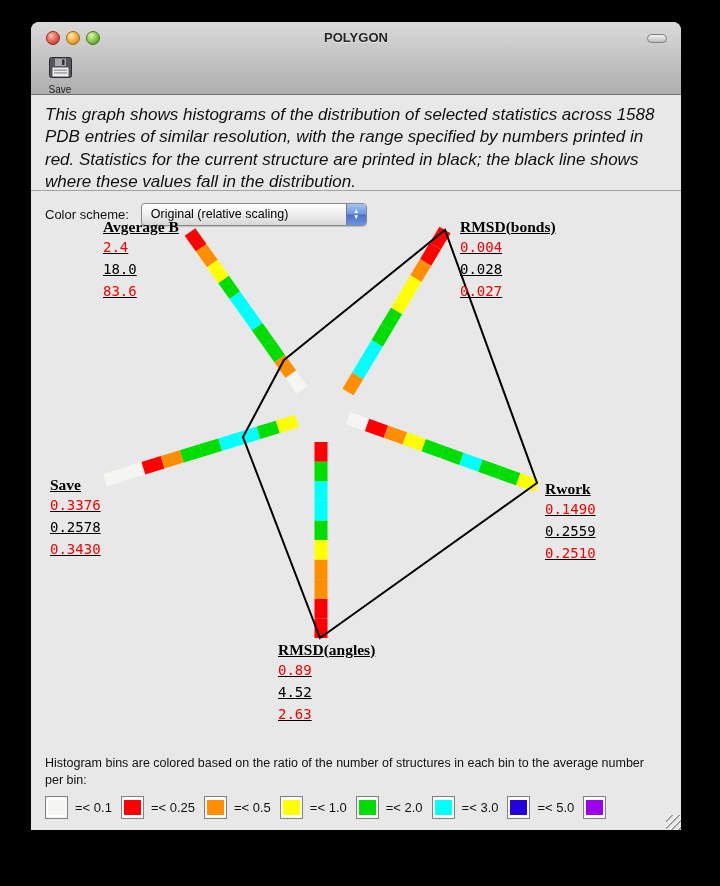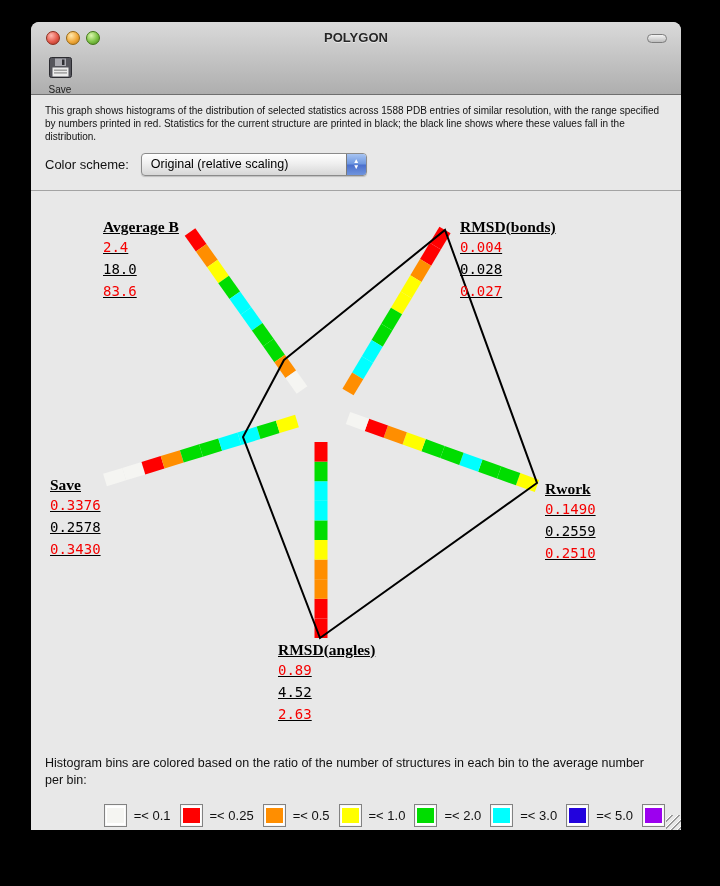--- a/index.html
+++ b/index.html
@@ -19,21 +19,21 @@
   .orb.close { left:15px; background:radial-gradient(circle at 35% 30%, #ffb9b0, #e45a4c 55%, #a1301f); border:1px solid #8c2c1d; }
   .orb.min   { left:35px; background:radial-gradient(circle at 35% 30%, #ffe9ae, #f0a83a 55%, #b97a17); border:1px solid #996812; }
   .orb.zoom  { left:55px; background:radial-gradient(circle at 35% 30%, #dcf7ae, #7cc244 55%, #49841c); border:1px solid #427716; }
   .win-title { position:absolute; left:0; right:0; top:8px; text-align:center; font-size:13px; font-weight:bold; color:#262626; text-shadow:0 1px 0 rgba(255,255,255,.5); }
   .pill-btn { position:absolute; right:14px; top:12px; width:20px; height:9px; border-radius:5px;
     background:linear-gradient(#f4f4f4, #bdbdbd); border:1px solid #7d7d7d; }
   .savebtn { position:absolute; left:12px; top:34px; width:34px; height:37px; display:flex; flex-direction:column; align-items:center; cursor:default; }
   .save-label { font-size:10px; color:#1c1c1c; margin-top:1px; }
   
   .desc-panel { position:absolute; left:0; top:74px; width:100%; height:95px; padding:8px 14px 0 14px; border-bottom:1px solid #a3a3a3; }
-  .desc-text { font-size:10px; line-height:1.32; color:#111; width:624px; }
+  .desc-text { font-size:17px; line-height:1.32; color:#111; width:624px;font-style:italic; }
   .scheme-row { display:flex; align-items:center; margin-top:9px; }
   .scheme-label { font-size:13px; color:#111; margin-right:12px; }
   .popup {
     display:flex; align-items:stretch; width:226px; height:23px; border:1px solid #8b8b8b; border-radius:4px;
     background:linear-gradient(#ffffff, #efefef 45%, #d7d7d7); box-shadow:0 1px 1px rgba(0,0,0,.18); overflow:hidden; cursor:default;
   }
   .popup-value { flex:1; font-size:12.5px; color:#000; padding:3px 0 0 9px; white-space:nowrap; }
   .popup-cap {
     width:20px; display:flex; flex-direction:column; align-items:center; justify-content:center;
     background:linear-gradient(#a7c4f2 0%, #6d96e0 48%, #4a6fcd 52%, #6f94dd 100%);
@@ -48,21 +48,21 @@
   .axis-val.red { color:#f50000; }
   .axis-val.black { color:#000; }
   .ax-avgb   { left:63px;  top:27px; }
   .ax-bonds  { left:420px; top:27px; }
   .ax-rfree  { left:10px;  top:285px; }
   .ax-rwork  { left:505px; top:289px; }
   .ax-angles { left:238px; top:450px; }
   
   .legend-panel { position:absolute; left:0; top:726px; width:100%; height:82px; padding:7px 14px 0 14px; }
   .legend-note { font-size:12.5px; line-height:1.32; color:#111; width:620px; }
-  .bins-row { display:flex; align-items:center; margin-top:16px; padding-right:2px;justify-content:flex-end; }
+  .bins-row { display:flex; align-items:center; margin-top:8px; padding-right:2px; }
   .bin-item { display:flex; align-items:center; margin-right:9px; }
   .bin-item:last-child { margin-right:0; }
   .swatch-box { width:23px; height:23px; border:1px solid #828282; background:#fff; display:flex; align-items:center; justify-content:center; box-shadow:inset 0 0 0 1px #f6f6f6; }
   .swatch { width:17px; height:15px; }
   .bin-label { font-size:13px; color:#111; margin-left:7px; white-space:nowrap; }
   .resize-grip { position:absolute; right:0; bottom:0; width:15px; height:15px;
     background:repeating-linear-gradient(135deg, transparent 0 3px, #ffffff 3px 4px, #9a9a9a 4px 5px); }
 </style>
 </head>
 <body>

